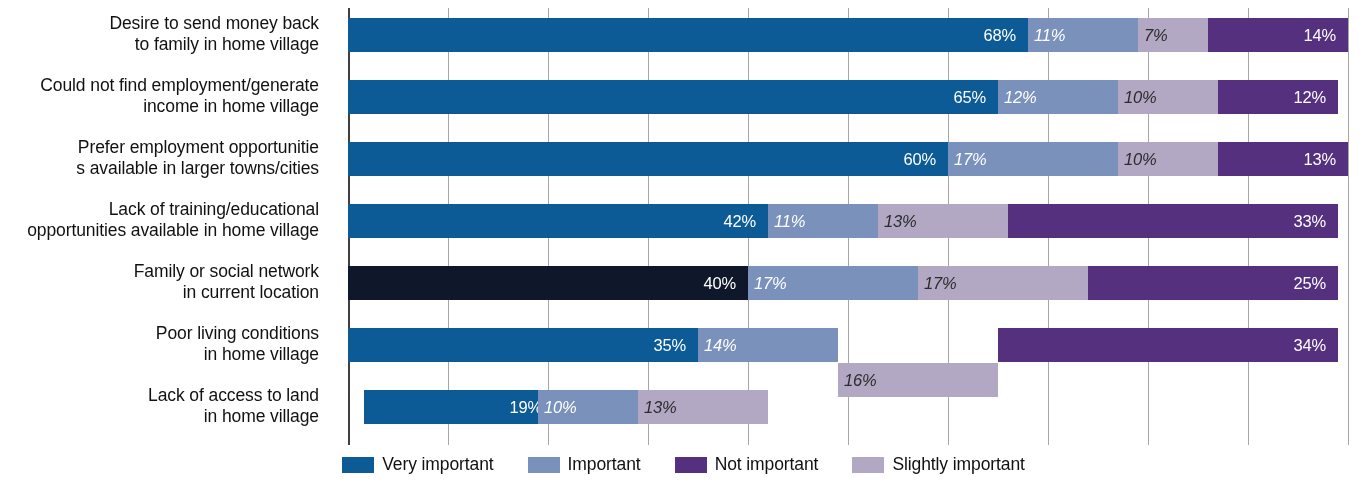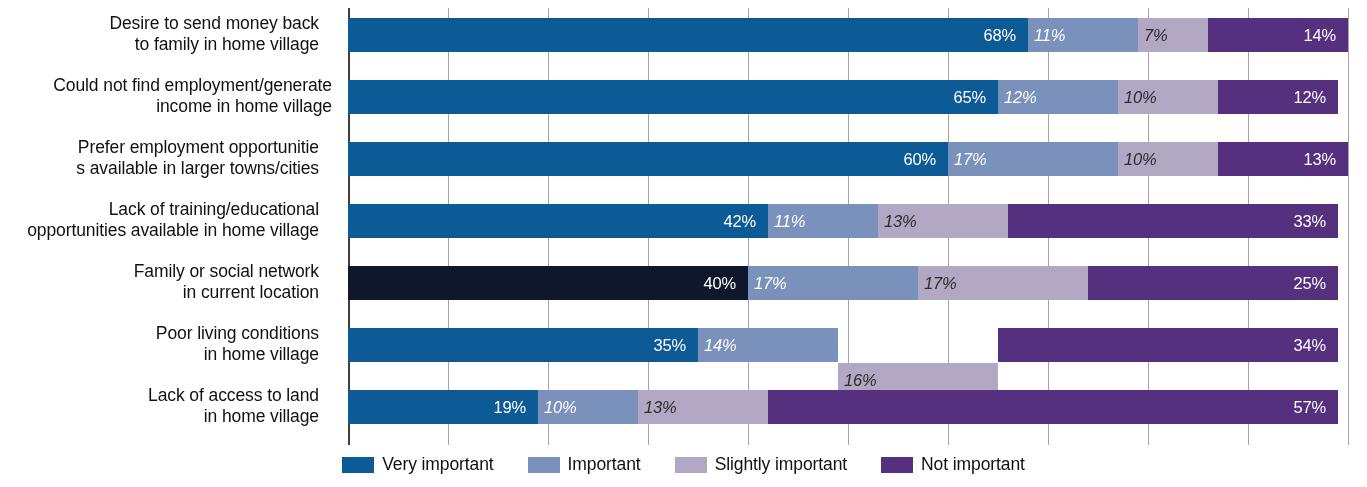--- a/index.html
+++ b/index.html
@@ -145,21 +145,21 @@
           <div class="bar" title="Important: 11%" style="left: 680px; width: 110px; background: rgb(122, 145, 187);">
             <span class="seg-label on-dark at-left">11%</span>
           </div>
           <div class="bar" title="Slightly important: 7%" style="left: 790px; width: 70px; background: rgb(179, 168, 196);">
             <span class="seg-label on-light at-left">7%</span>
           </div>
           <div class="bar" title="Not important: 14%" style="left: 860px; width: 140px; background: rgb(85, 48, 127);">
             <span class="seg-label on-dark at-right">14%</span>
           </div>
         </div>
-        <div class="cat-row" style="top: 72px; padding-left: 13px;">
+        <div class="cat-row" style="top: 72px;">
           <div class="cat-label" style="top: -5px;">
             <div>Could not find employment/generate</div>
             <div>income in home village</div>
           </div>
           <div class="bar" title="Very important: 65%" style="left: 0px; width: 650px; background: rgb(13, 91, 150);">
             <span class="seg-label on-dark at-right">65%</span>
           </div>
           <div class="bar" title="Important: 12%" style="left: 650px; width: 120px; background: rgb(122, 145, 187);">
             <span class="seg-label on-dark at-left">12%</span>
           </div>
@@ -240,48 +240,45 @@
           </div>
           <div class="bar" title="Not important: 34%" style="left: 650px; width: 340px; background: rgb(85, 48, 127);">
             <span class="seg-label on-dark at-right">34%</span>
           </div>
         </div>
         <div class="cat-row" style="top: 382px;">
           <div class="cat-label" style="top: -5px;">
             <div>Lack of access to land</div>
             <div>in home village</div>
           </div>
-          <div class="bar" title="Very important: 19%" style="left: 0px; width: 190px; background: rgb(13, 91, 150);">
+          <div class="bar" title="Very important: 19%" style="left: 16px; width: 190px; background: rgb(13, 91, 150);">
             <span class="seg-label on-dark at-right">19%</span>
           </div>
           <div class="bar" title="Important: 10%" style="left: 190px; width: 100px; background: rgb(122, 145, 187);">
             <span class="seg-label on-dark at-left">10%</span>
           </div>
           <div class="bar" title="Slightly important: 13%" style="left: 290px; width: 130px; background: rgb(179, 168, 196);">
             <span class="seg-label on-light at-left">13%</span>
           </div>
-          <div class="bar" title="Not important: 57%" style="left: 420px; width: 570px; background: rgb(85, 48, 127);">
-            <span class="seg-label on-dark at-right">57%</span>
-          </div>
         </div>
       </div>
   </div>
 
   <div class="legend" id="legend">
       <div class="legend-item">
         <span class="legend-swatch" style="background: rgb(13, 91, 150);"></span>
         <span class="legend-text">Very important</span>
       </div>
       <div class="legend-item">
         <span class="legend-swatch" style="background: rgb(122, 145, 187);"></span>
         <span class="legend-text">Important</span>
       </div>
       <div class="legend-item">
+        <span class="legend-swatch" style="background: rgb(85, 48, 127);"></span>
+        <span class="legend-text">Not important</span>
+      </div>
+      <div class="legend-item">
         <span class="legend-swatch" style="background: rgb(179, 168, 196);"></span>
         <span class="legend-text">Slightly important</span>
       </div>
-      <div class="legend-item">
-        <span class="legend-swatch" style="background: rgb(85, 48, 127);"></span>
-        <span class="legend-text">Not important</span>
-      </div>
     </div>
 
 </div>
 
 </body></html>

